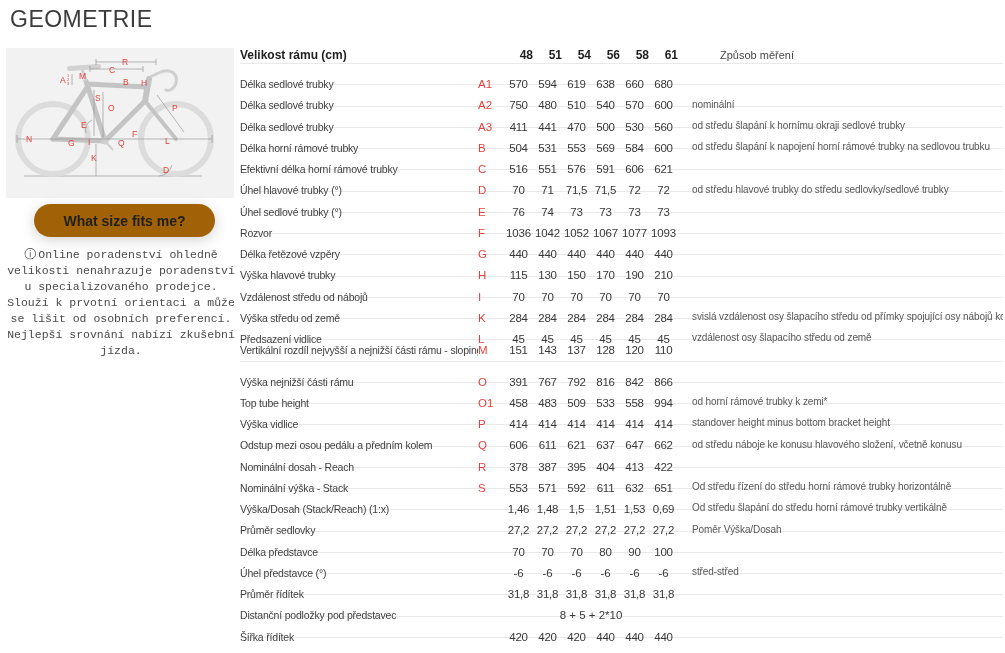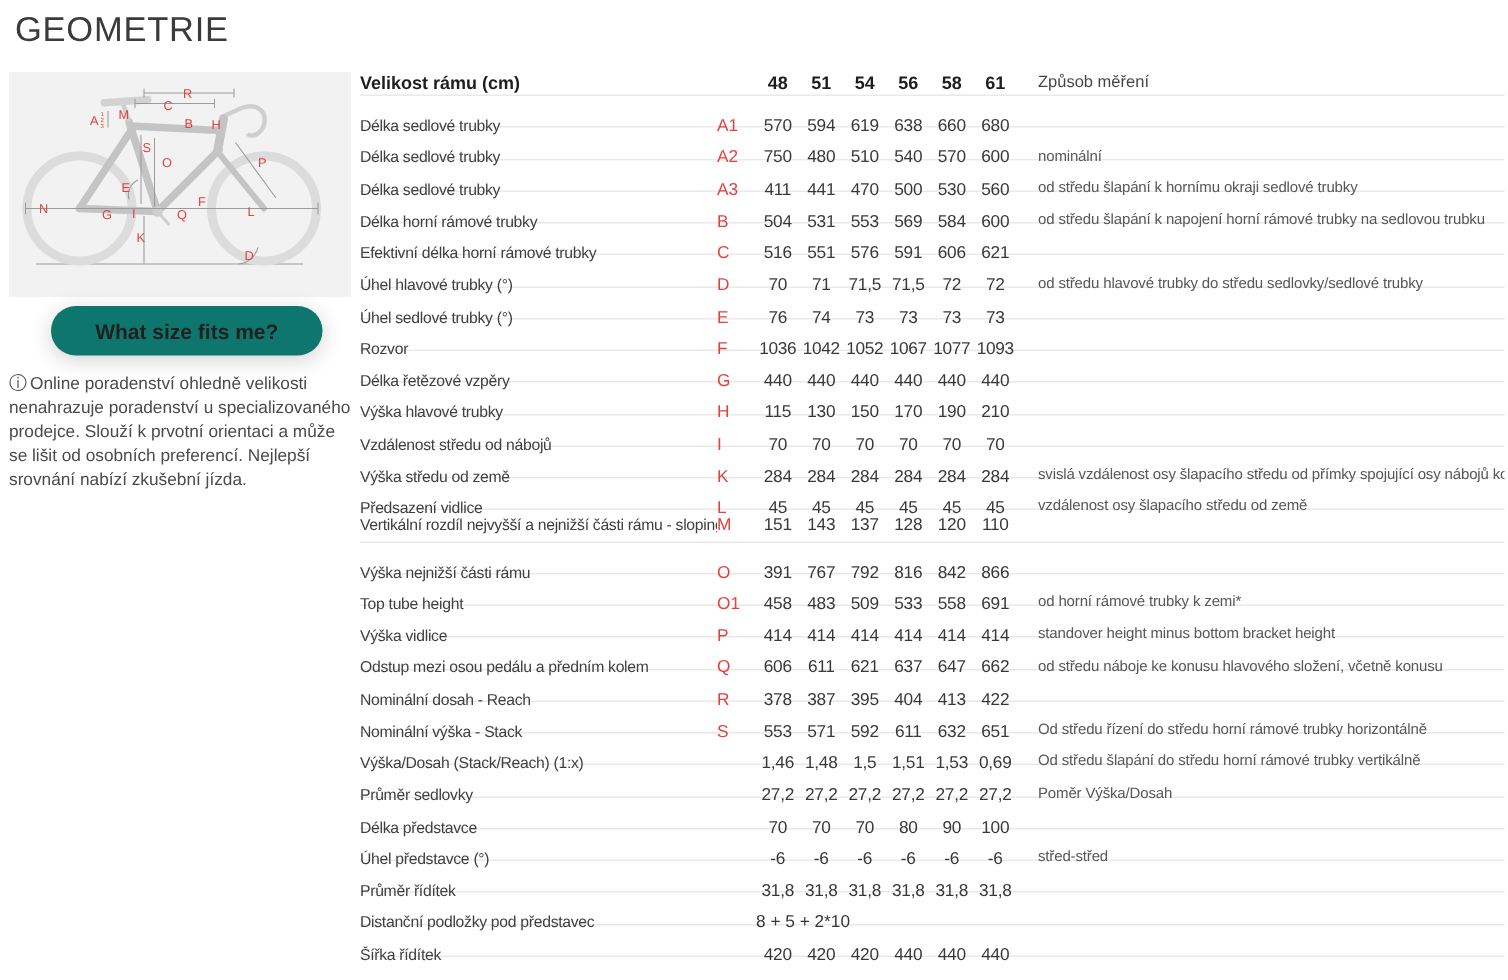--- a/index.html
+++ b/index.html
@@ -11,49 +11,49 @@
   }
   .page-title{
     position:absolute;left:10px;top:6px;
     font-size:23px;font-weight:400;letter-spacing:.5px;color:#3b3b3b;
   }
   
   .sidebar{position:absolute;left:0;top:44px;width:240px;}
   .bike-figure{position:absolute;left:6px;top:4px;width:228px;height:150px;background:#f2f2f2;}
   .size-btn{
     position:absolute;left:34px;top:160px;width:181px;height:33px;
-    background:#0f766e;border:none;border-radius:17px;
+    background:#a16207;border:none;border-radius:17px;
     box-shadow:0 3px 14px rgba(0,0,0,.18);
     font-family:inherit;font-size:14px;font-weight:bold;color:#1f1f1f;
     cursor:pointer;
   }
   .info-note{
     position:absolute;left:6px;top:203px;width:230px;
-    font-size:11.5px;line-height:16px;color:#4a4a4a;
+    text-align:center;font-size:11.5px;line-height:16px;color:#4a4a4a;font-family:Liberation Mono, monospace;
   }
   .info-ico{font-size:12px;margin-right:2px;}
   
   .geo-table{position:absolute;left:240px;top:46px;width:763px;}
   .t-row{
     display:grid;
     grid-template-columns:238px 26px repeat(6,29px) 14px 1fr;
     align-items:center;
     height:20.25px;
     border-bottom:1px solid #e9e9e9;
     box-sizing:content-box;
   }
   .t-head{height:17px;}
   .c-label{font-size:10.5px;letter-spacing:-.2px;white-space:nowrap;overflow:hidden;color:#3f3f3f;}
   .c-head-label{grid-column:1/3;font-size:12px;font-weight:bold;color:#1e1e1e;}
   .c-code{font-size:11.5px;color:var(--accent);}
   .c-val{font-size:11.5px;letter-spacing:-.2px;text-align:center;color:#383838;}
-  .c-val-b{font-size:12px;font-weight:bold;text-align:center;color:#1e1e1e;}
-  .c-span{grid-column:3/9;font-size:11.5px;text-align:left;color:#383838;}
+  .c-val-b{font-size:12px;font-weight:bold;text-align:right;color:#1e1e1e;}
+  .c-span{grid-column:3/9;font-size:11.5px;text-align:center;color:#383838;}
   .c-method{grid-column:10;font-size:10px;letter-spacing:-.1px;white-space:nowrap;overflow:hidden;color:#575757;margin-top:40px;}
-  .c-method-head{grid-column:10;font-size:11px;color:#464646;}
+  .c-method-head{grid-column:10;font-size:11px;color:#464646;margin-left:28px;}
   
   .frame-tube{stroke:#c4c4c4;stroke-width:5;stroke-linecap:round;fill:none;}
   .wheel{stroke:#dcdcdc;stroke-width:6;fill:none;}
   .mline{stroke:#9a9a9a;stroke-width:.7;fill:none;}
   .soft{stroke:#cfcfcf;fill:none;}
   .dlabel{font-family:"Liberation Sans",sans-serif;font-size:8.5px;}
 </style>
 </head>
 <body>
 
@@ -324,21 +324,21 @@
         <span class="c-method">od horní rámové trubky k zemi*</span>
       </div>
       <div class="t-row">
         <span class="c-label">Top tube height</span>
         <span class="c-code">O1</span>
         <span class="c-val">458</span>
         <span class="c-val">483</span>
         <span class="c-val">509</span>
         <span class="c-val">533</span>
         <span class="c-val">558</span>
-        <span class="c-val">691</span>
+        <span class="c-val">994</span>
         <span></span>
         <span class="c-method">standover height minus bottom bracket height</span>
       </div>
       <div class="t-row">
         <span class="c-label">Výška vidlice</span>
         <span class="c-code">P</span>
         <span class="c-val">414</span>
         <span class="c-val">414</span>
         <span class="c-val">414</span>
         <span class="c-val">414</span>

